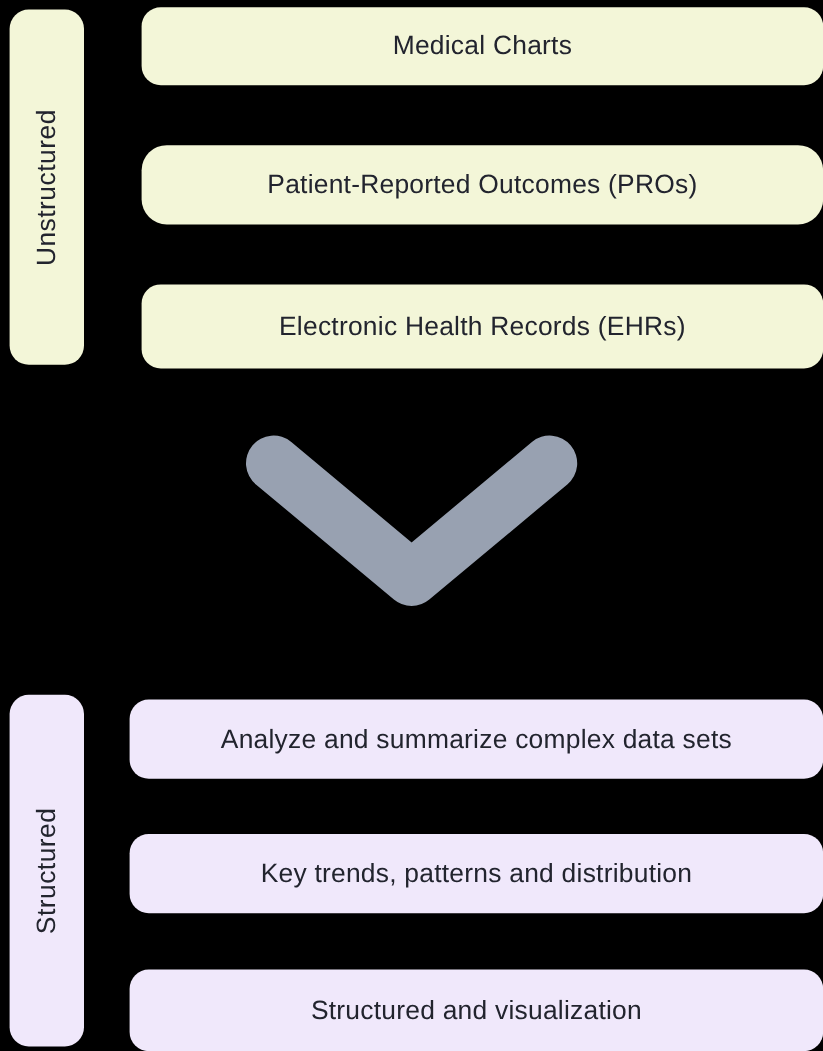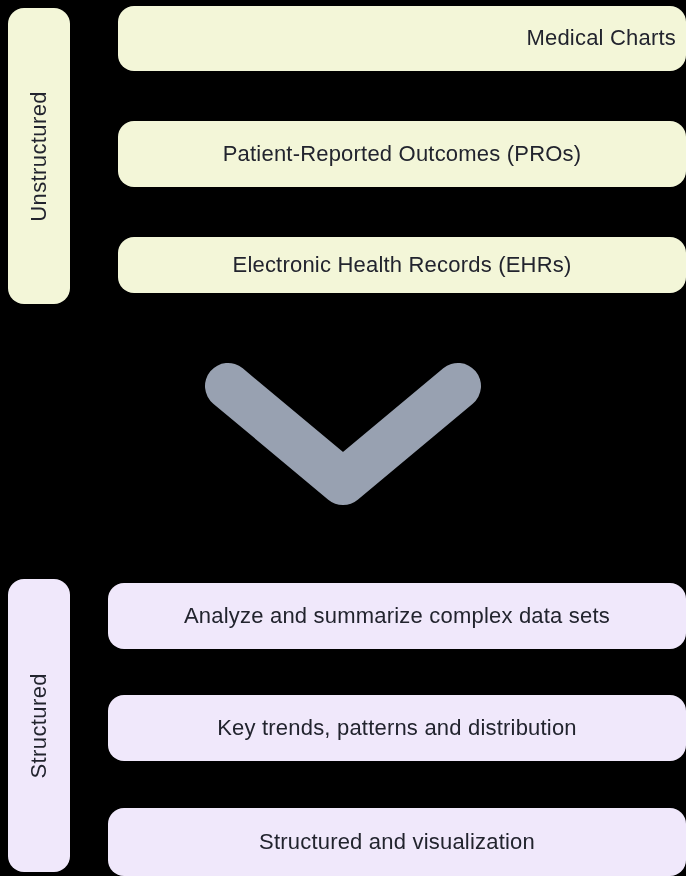--- a/index.html
+++ b/index.html
@@ -43,23 +43,23 @@
     writing-mode: vertical-rl;
     transform: rotate(180deg);
     font-size: 22px;
     font-weight: 500;
     letter-spacing: 0.4px;
     white-space: nowrap;
   }
   .vbar-top    { left: 8px;  top: 8px;   width: 62px;  height: 296px; }
   .vbar-bottom { left: 8px;  top: 579px; width: 62px;  height: 293px; }
   .ubox  { left: 118px; width: 568px; }
-  .ubox0 { top: 6px;   height: 65px; justify-content: flex-end; }
-  .ubox1 { top: 121px; height: 66px; }
-  .ubox2 { top: 237px; height: 56px; }
+  .ubox0 { top: 6px;   height: 65px; }
+  .ubox1 { top: 121px; height: 66px; border-radius: 21px; }
+  .ubox2 { top: 237px; height: 70px; }
   .sbox  { left: 108px; width: 578px; }
   .sbox0 { top: 583px; height: 66px; }
   .sbox1 { top: 695px; height: 66px; justify-content: center; }
   .sbox2 { top: 808px; height: 68px; }
   .chevron {
     position: absolute;
     left: 200px;
     top: 360px;
     width: 286px;
     height: 150px;

